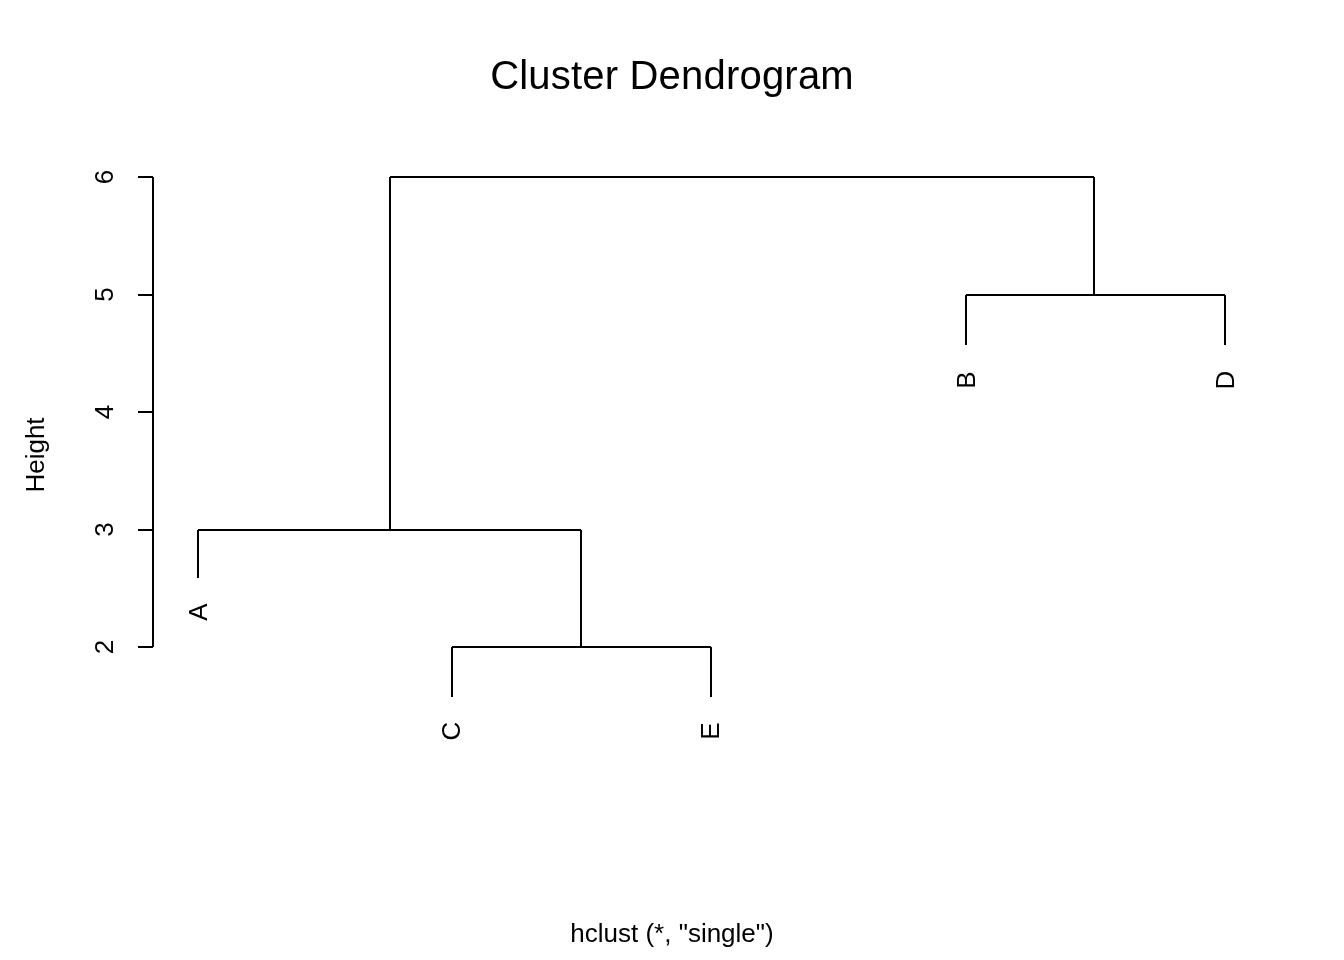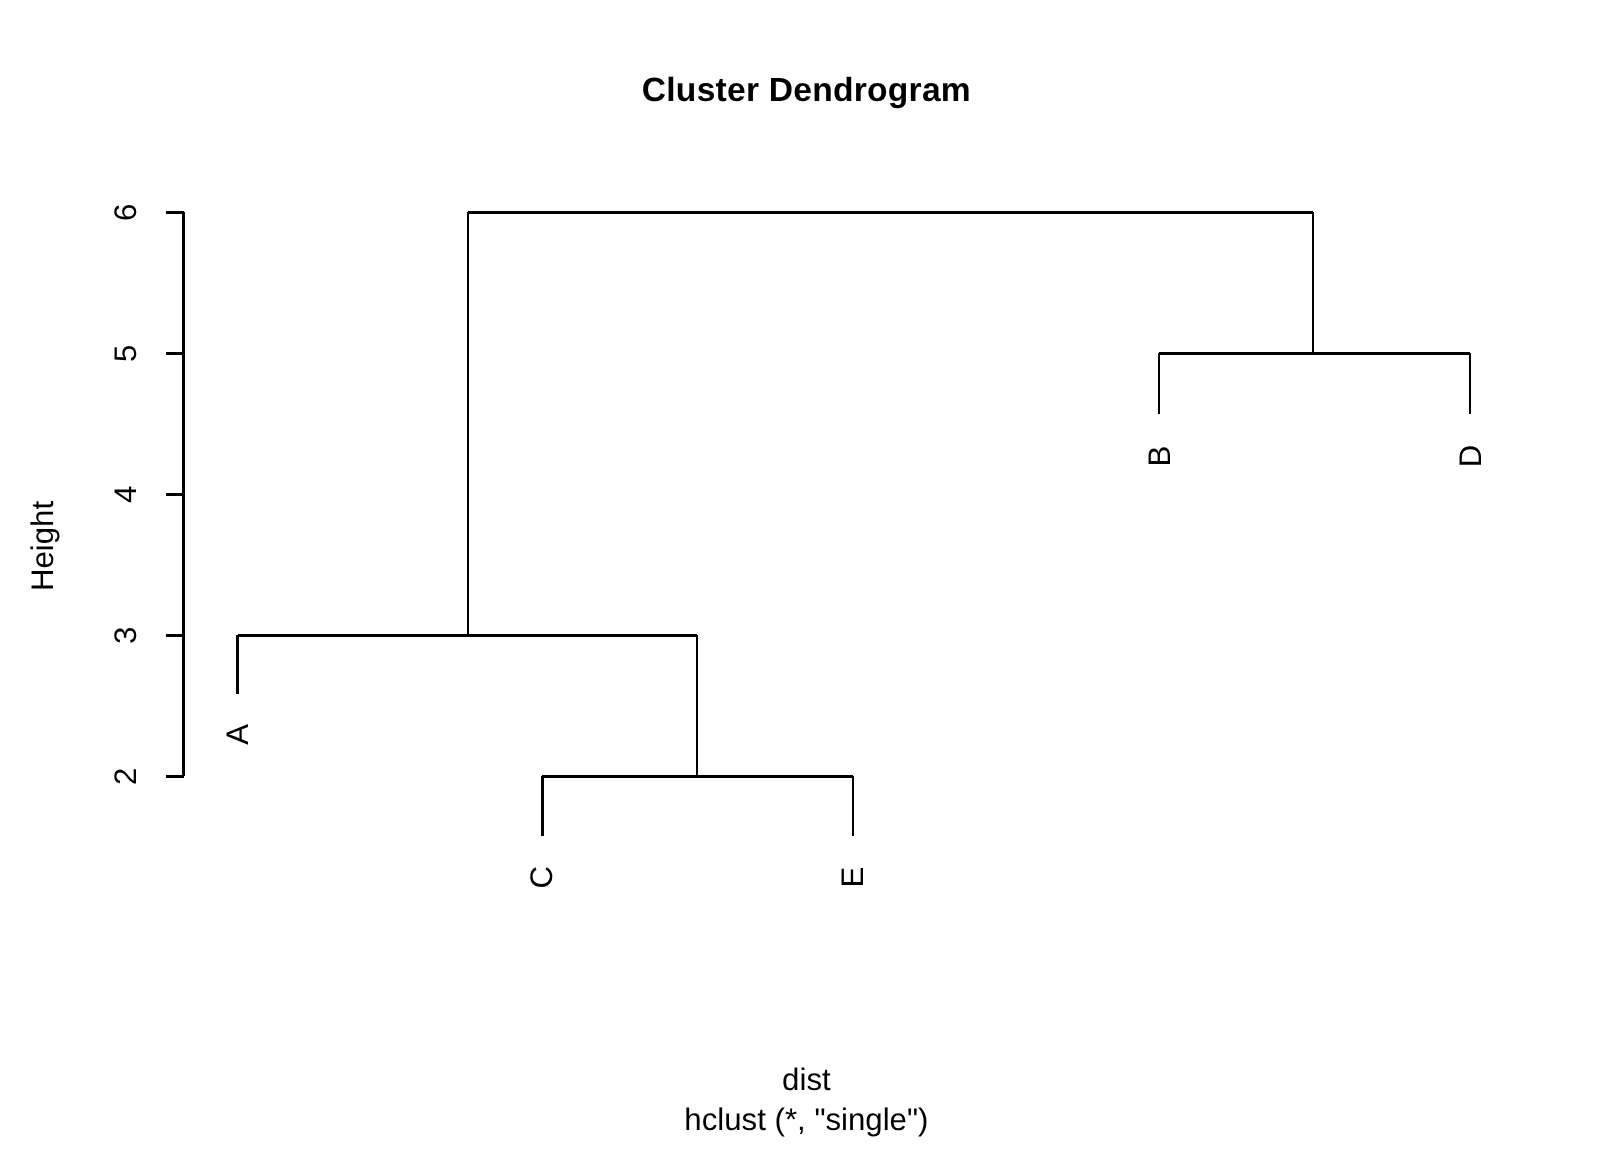--- a/index.html
+++ b/index.html
@@ -19,22 +19,22 @@
     width: 1344px;
     height: 960px;
     background: #ffffff;
   }
   #chart-title {
     position: absolute;
     left: 0;
     top: 58px;
     width: 1344px;
     text-align: center;
-    font-size: 28px;
-    font-weight: bold;
+    font-size: 40px;
+    font-weight: normal;
     letter-spacing: 0.2px;
     line-height: 34px;
   }
   .caption-line {
     position: absolute;
     left: 0;
     width: 1344px;
     text-align: center;
     font-size: 26px;
     line-height: 30px;
@@ -131,17 +131,16 @@
     <g>
       <text class="leaf-label" text-anchor="middle" dominant-baseline="central" transform="translate(198,612) rotate(-90)">A</text>
       <text class="leaf-label" text-anchor="middle" dominant-baseline="central" transform="translate(451,731) rotate(-90)">C</text>
       <text class="leaf-label" text-anchor="middle" dominant-baseline="central" transform="translate(710,731) rotate(-90)">E</text>
       <text class="leaf-label" text-anchor="middle" dominant-baseline="central" transform="translate(966,380) rotate(-90)">B</text>
       <text class="leaf-label" text-anchor="middle" dominant-baseline="central" transform="translate(1225,380) rotate(-90)">D</text>
     </g>
 
   </svg>
 
-  <div class="caption-line" id="caption-main">dist</div>
 
   <div class="caption-line" id="caption-sub">hclust (*, "single")</div>
 
 </div>
 
 </body></html>

